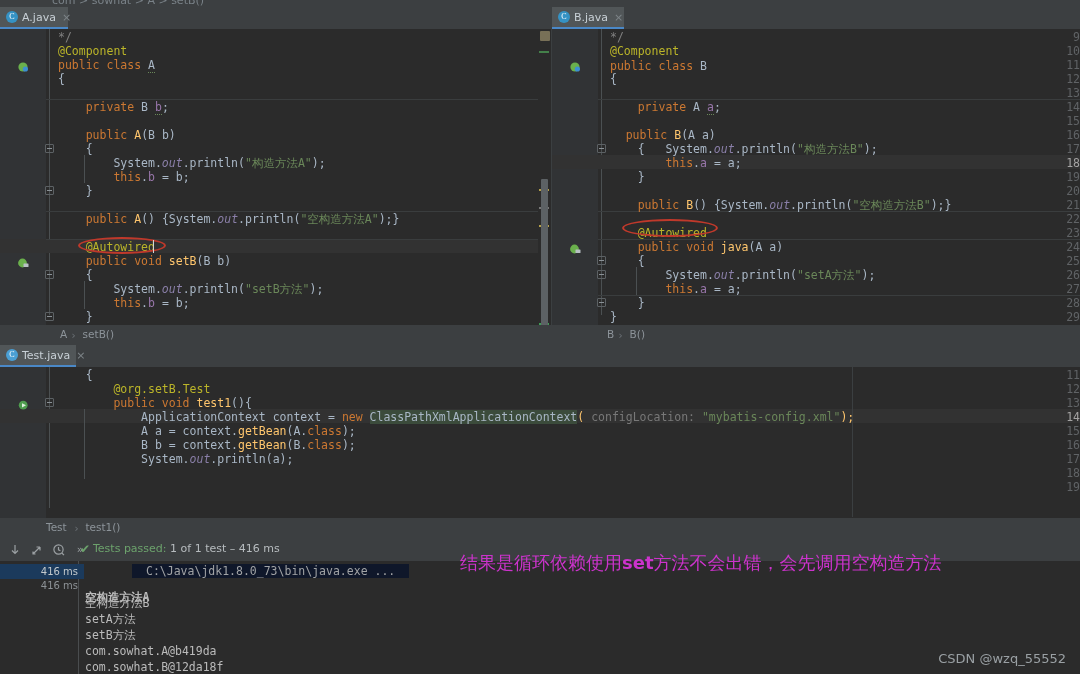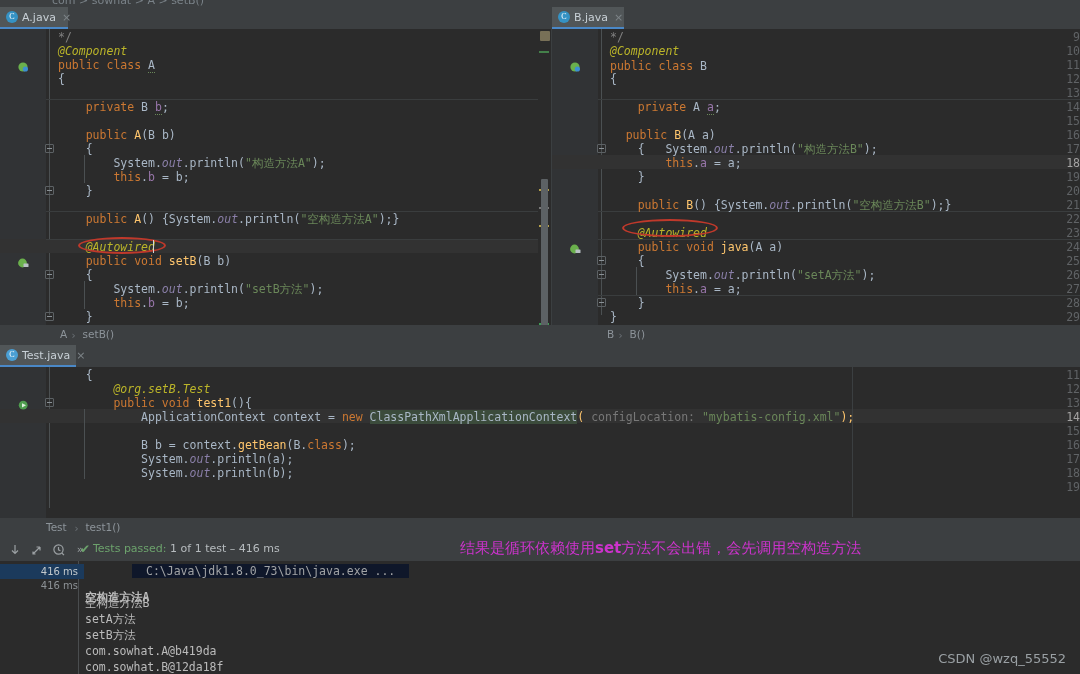--- a/index.html
+++ b/index.html
@@ -30,21 +30,21 @@
   .lnum.cur{color:#a4a3a3;}
   .runicon{position:absolute;width:11px;height:11px;}
   .foldmark{position:absolute;width:9px;height:9px;border:1px solid #5c6164;
             box-sizing:border-box;border-radius:1px;}
   .foldmark:after{content:"";position:absolute;left:1px;top:3px;width:5px;height:1px;background:#8a9196;}
   .foldline{position:absolute;width:1px;background:#4b5052;}
   .indentline{position:absolute;width:1px;background:#4b5052;}
   
   .code{position:absolute;font-family:"DejaVu Sans Mono","Liberation Mono",monospace;
         font-size:11.5px;white-space:pre;line-height:14px;}
-  .kw{color:#cc7832;} .an{color:#bbb529;font-style:italic;} .st{color:#6a8759;} .fld{color:#9876aa;}
+  .kw{color:#cc7832;} .an{color:#bbb529;} .st{color:#6a8759;} .fld{color:#9876aa;}
   .pl{color:#a9b7c6;} .it{color:#8a7fa8;font-style:italic;}
   .mth{color:#ffc66d;} .cls{color:#a9b7c6;} .cmt{color:#808080;}
   .hint{color:#787878;}
   .vert{position:absolute;width:1px;background:#3b3f41;}
   .rowhl{position:absolute;background:#323232;}
   .sep{position:absolute;height:1px;background:#3a3d3e;}
   .underwave{border-bottom:1px dotted #6a8759;}
   
   .sbtrack{position:absolute;background:#2b2b2b;}
   .sbthumb{position:absolute;background:#5c6164;border-radius:1px;}
@@ -55,21 +55,21 @@
   .ellipse{position:absolute;border:2px solid #c0392b;border-radius:50%;
            background:transparent;box-sizing:border-box;}
   
   #runpanel{position:absolute;left:0;top:538px;width:1080px;height:136px;background:#3c3f41;}
   #runtoolbar{position:absolute;left:0;top:0;width:1080px;height:23px;}
   .tbicon{position:absolute;top:5px;width:14px;height:14px;color:#9ba0a3;font-size:12px;
           line-height:14px;text-align:center;}
   #teststatus{position:absolute;left:93px;top:4px;font-size:11px;color:#b7bcbf;white-space:nowrap;}
   #teststatus .ok{color:#6ca26c;} #teststatus .n{color:#b7bcbf;}
   #checkmark{position:absolute;left:80px;top:5px;color:#6ca26c;font-size:12px;line-height:12px;}
-  #annotation{position:absolute;left:460px;top:539px;font-size:15px;color:#cc33cc;
+  #annotation{position:absolute;left:460px;top:551px;font-size:18px;color:#cc33cc;
         font-family:"DejaVu Sans","Liberation Sans",sans-serif;white-space:nowrap;}
   #annotation b{font-weight:bold;}
   #console{position:absolute;left:0;top:23px;width:1080px;height:113px;background:#2b2b2b;}
   .tcol{position:absolute;left:0;width:78px;text-align:right;font-size:10px;color:#8d9296;
         font-family:"DejaVu Sans","Liberation Sans",sans-serif;}
   .tcol.hl{background:#1b3a5c;color:#c3c9cc;}
   .cdiv{position:absolute;left:78px;top:0;width:1px;height:113px;background:#4a4d4f;}
   .cline{position:absolute;left:85px;font-family:"DejaVu Sans Mono","Liberation Mono",monospace;
          font-size:11.5px;color:#bbbbbb;white-space:pre;}
   .cline.cmdline{color:#a1a3a5;background:#0f172a;display:inline-block;padding:0 14px;margin-left:47px;}
@@ -251,26 +251,26 @@
     <div class="rowhl" style="left:0;top:64px;width:1080px;height:14px;"></div>
     <div class="lnum" style="top:23px;width:30px;">11</div>
     <div class="code" style="left:58px;top:23px;"><span class="pl">    {</span></div>
     <div class="lnum" style="top:37px;width:30px;">12</div>
     <div class="code" style="left:58px;top:37px;"><span class="an">        @org.setB.</span><span class="an">Test</span></div>
     <div class="lnum" style="top:51px;width:30px;">13</div>
     <div class="code" style="left:58px;top:51px;"><span class="kw">        public void </span><span class="mth">test1</span><span class="pl">(){</span></div>
     <div class="lnum cur" style="top:65px;width:30px;">14</div>
     <div class="code" style="left:58px;top:65px;"><span class="pl">            ApplicationContext context = </span><span class="kw">new </span><span class="pl" style="background:#3b4b3b;">ClassPathXmlApplicationContext</span><span class="mth">(</span><span class="hint"> configLocation: </span><span class="st">"mybatis-config.xml"</span><span class="mth">);</span></div>
     <div class="lnum" style="top:79px;width:30px;">15</div>
+    <div class="code" style="left:58px;top:79px;"><span class="pl">            A a = context.</span><span class="mth">getBean</span><span class="pl">(A.</span><span class="kw">class</span><span class="pl">);</span></div>
     <div class="lnum" style="top:93px;width:30px;">16</div>
     <div class="code" style="left:58px;top:93px;"><span class="pl">            B b = context.</span><span class="mth">getBean</span><span class="pl">(B.</span><span class="kw">class</span><span class="pl">);</span></div>
     <div class="lnum" style="top:107px;width:30px;">17</div>
     <div class="code" style="left:58px;top:107px;text-align:right;"><span class="pl">            System.</span><span class="it">out</span><span class="pl">.println(a);</span></div>
     <div class="lnum" style="top:121px;width:30px;">18</div>
-    <div class="code" style="left:58px;top:121px;"><span class="pl">            System.</span><span class="it">out</span><span class="pl">.println(b);</span></div>
     <div class="lnum" style="top:135px;width:30px;">19</div>
     <span class="runicon" style="left:18px;top:51px;"><svg width="11" height="11" viewBox="0 0 11 11">
         <circle cx="5.2" cy="5.2" r="4.4" fill="#4f9e4f"></circle>
         <path d="M4 3.2 L8 5.3 L4 7.4 Z" fill="#dff0df"></path>
       </svg></span>
     <span class="foldmark" style="left:45px;top:53px;"></span>
     <div class="indentline" style="left:83.68px;top:64px;height:70px;"></div>
     <div class="statusbar" style="left:0;top:173px;width:1080px;height:20px;"></div>
     <span class="crumbtxt" style="left:46px;top:176px;">Test</span>
     <span class="crumbtxt" style="left:74.4px;top:177px;color:#6d7378;">›</span>

